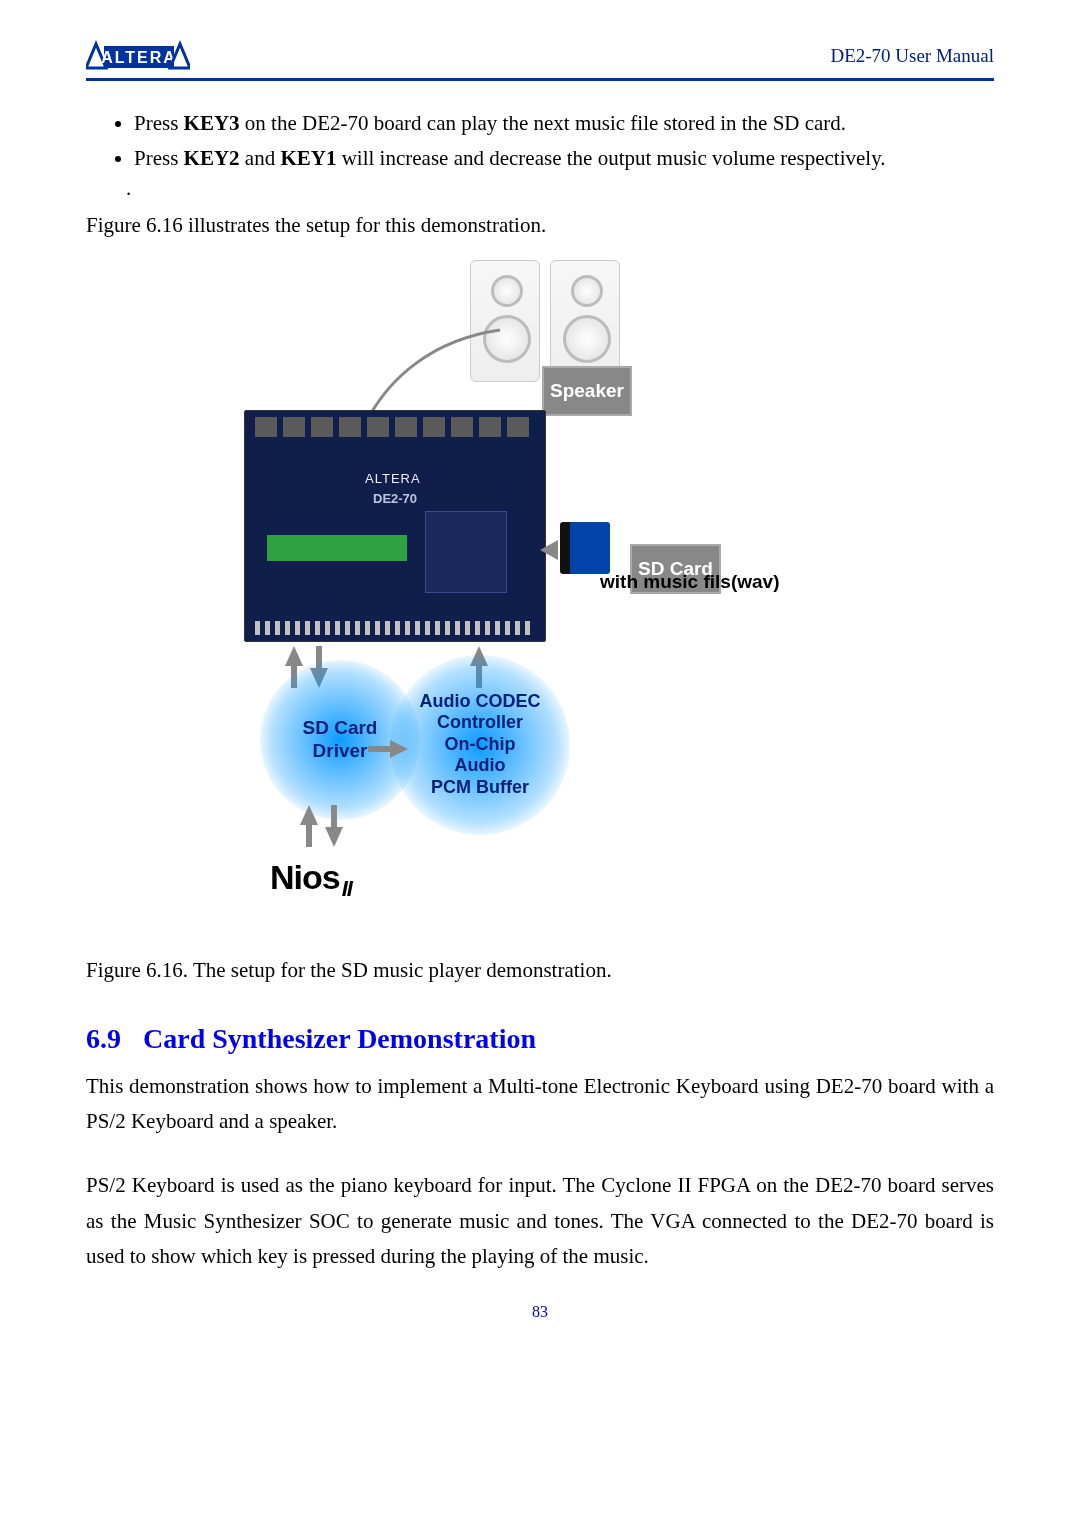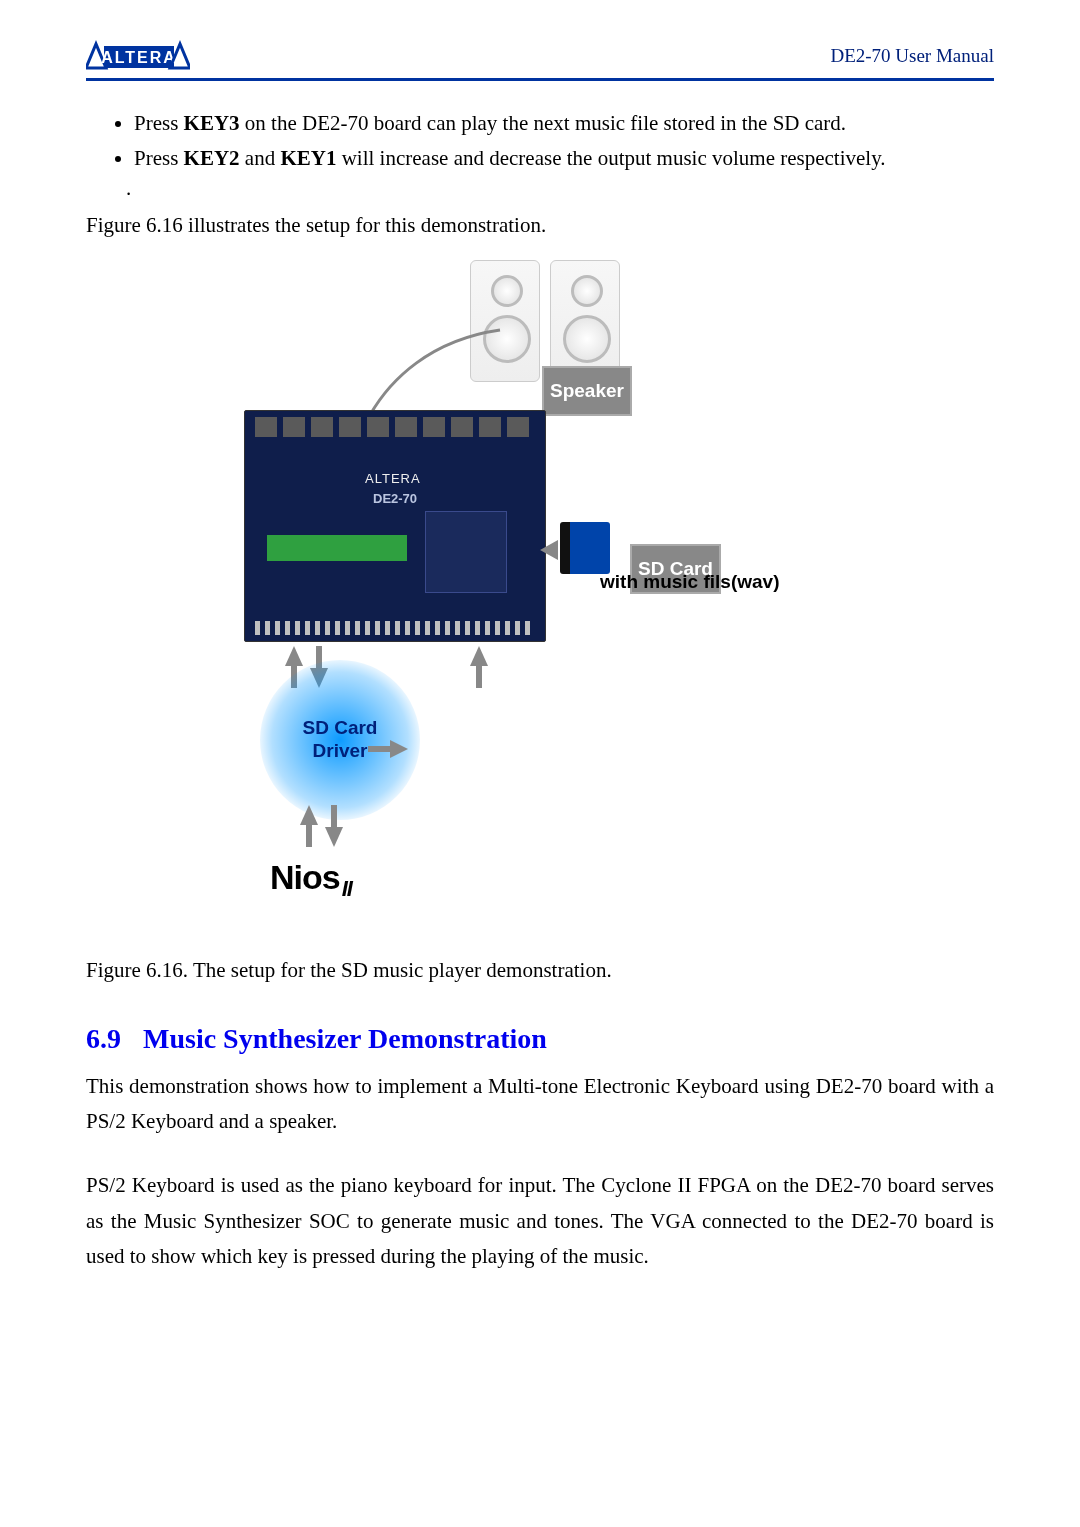--- a/index.html
+++ b/index.html
@@ -321,38 +321,46 @@
         <span class="tail"></span>
       </div>
     <div class="up-arrow" style="left:240px; top:386px;">
         <span class="tail"></span>
       </div>
 
     <div class="glow glow1">
         <span style="white-space:pre-line">SD Card
 Driver</span>
       </div>
+    <div class="glow glow2">
+        <span style="white-space:pre-line">Audio CODEC
+Controller
+On-Chip
+Audio
+PCM Buffer</span>
+      </div>
     <div class="right-arrow" style="left:160px; top:480px;">
         <span class="tail"></span>
       </div>
 
     <div class="up-arrow" style="left:70px; top:545px;">
         <span class="tail"></span>
       </div>
     <div class="down-arrow" style="left:95px; top:567px;">
         <span class="tail"></span>
       </div>
 
     <div class="nios">
       <span>Nios</span><span class="ii">II</span>
     </div>
   </div>
 
   <div class="caption">Figure 6.16.   The setup for the SD music player demonstration.</div>
 
   <div class="section-head">
-    <span class="num">6.9</span><span>Music Synthesizer Demonstration</span>
+    <span class="num">6.9</span><span>Card Synthesizer Demonstration</span>
   </div>
 
   <div class="body-text">This demonstration shows how to implement a Multi-tone Electronic Keyboard using DE2-70 board with a PS/2 Keyboard and a speaker.</div>
   <div class="body-text">PS/2 Keyboard is used as the piano keyboard for input. The Cyclone II FPGA on the DE2-70 board serves as the Music Synthesizer SOC to generate music and tones. The VGA connected to the DE2-70 board is used to show which key is pressed during the playing of the music.</div>
 
+  <div class="page-number">83</div>
 </div>
 
 </body></html>

